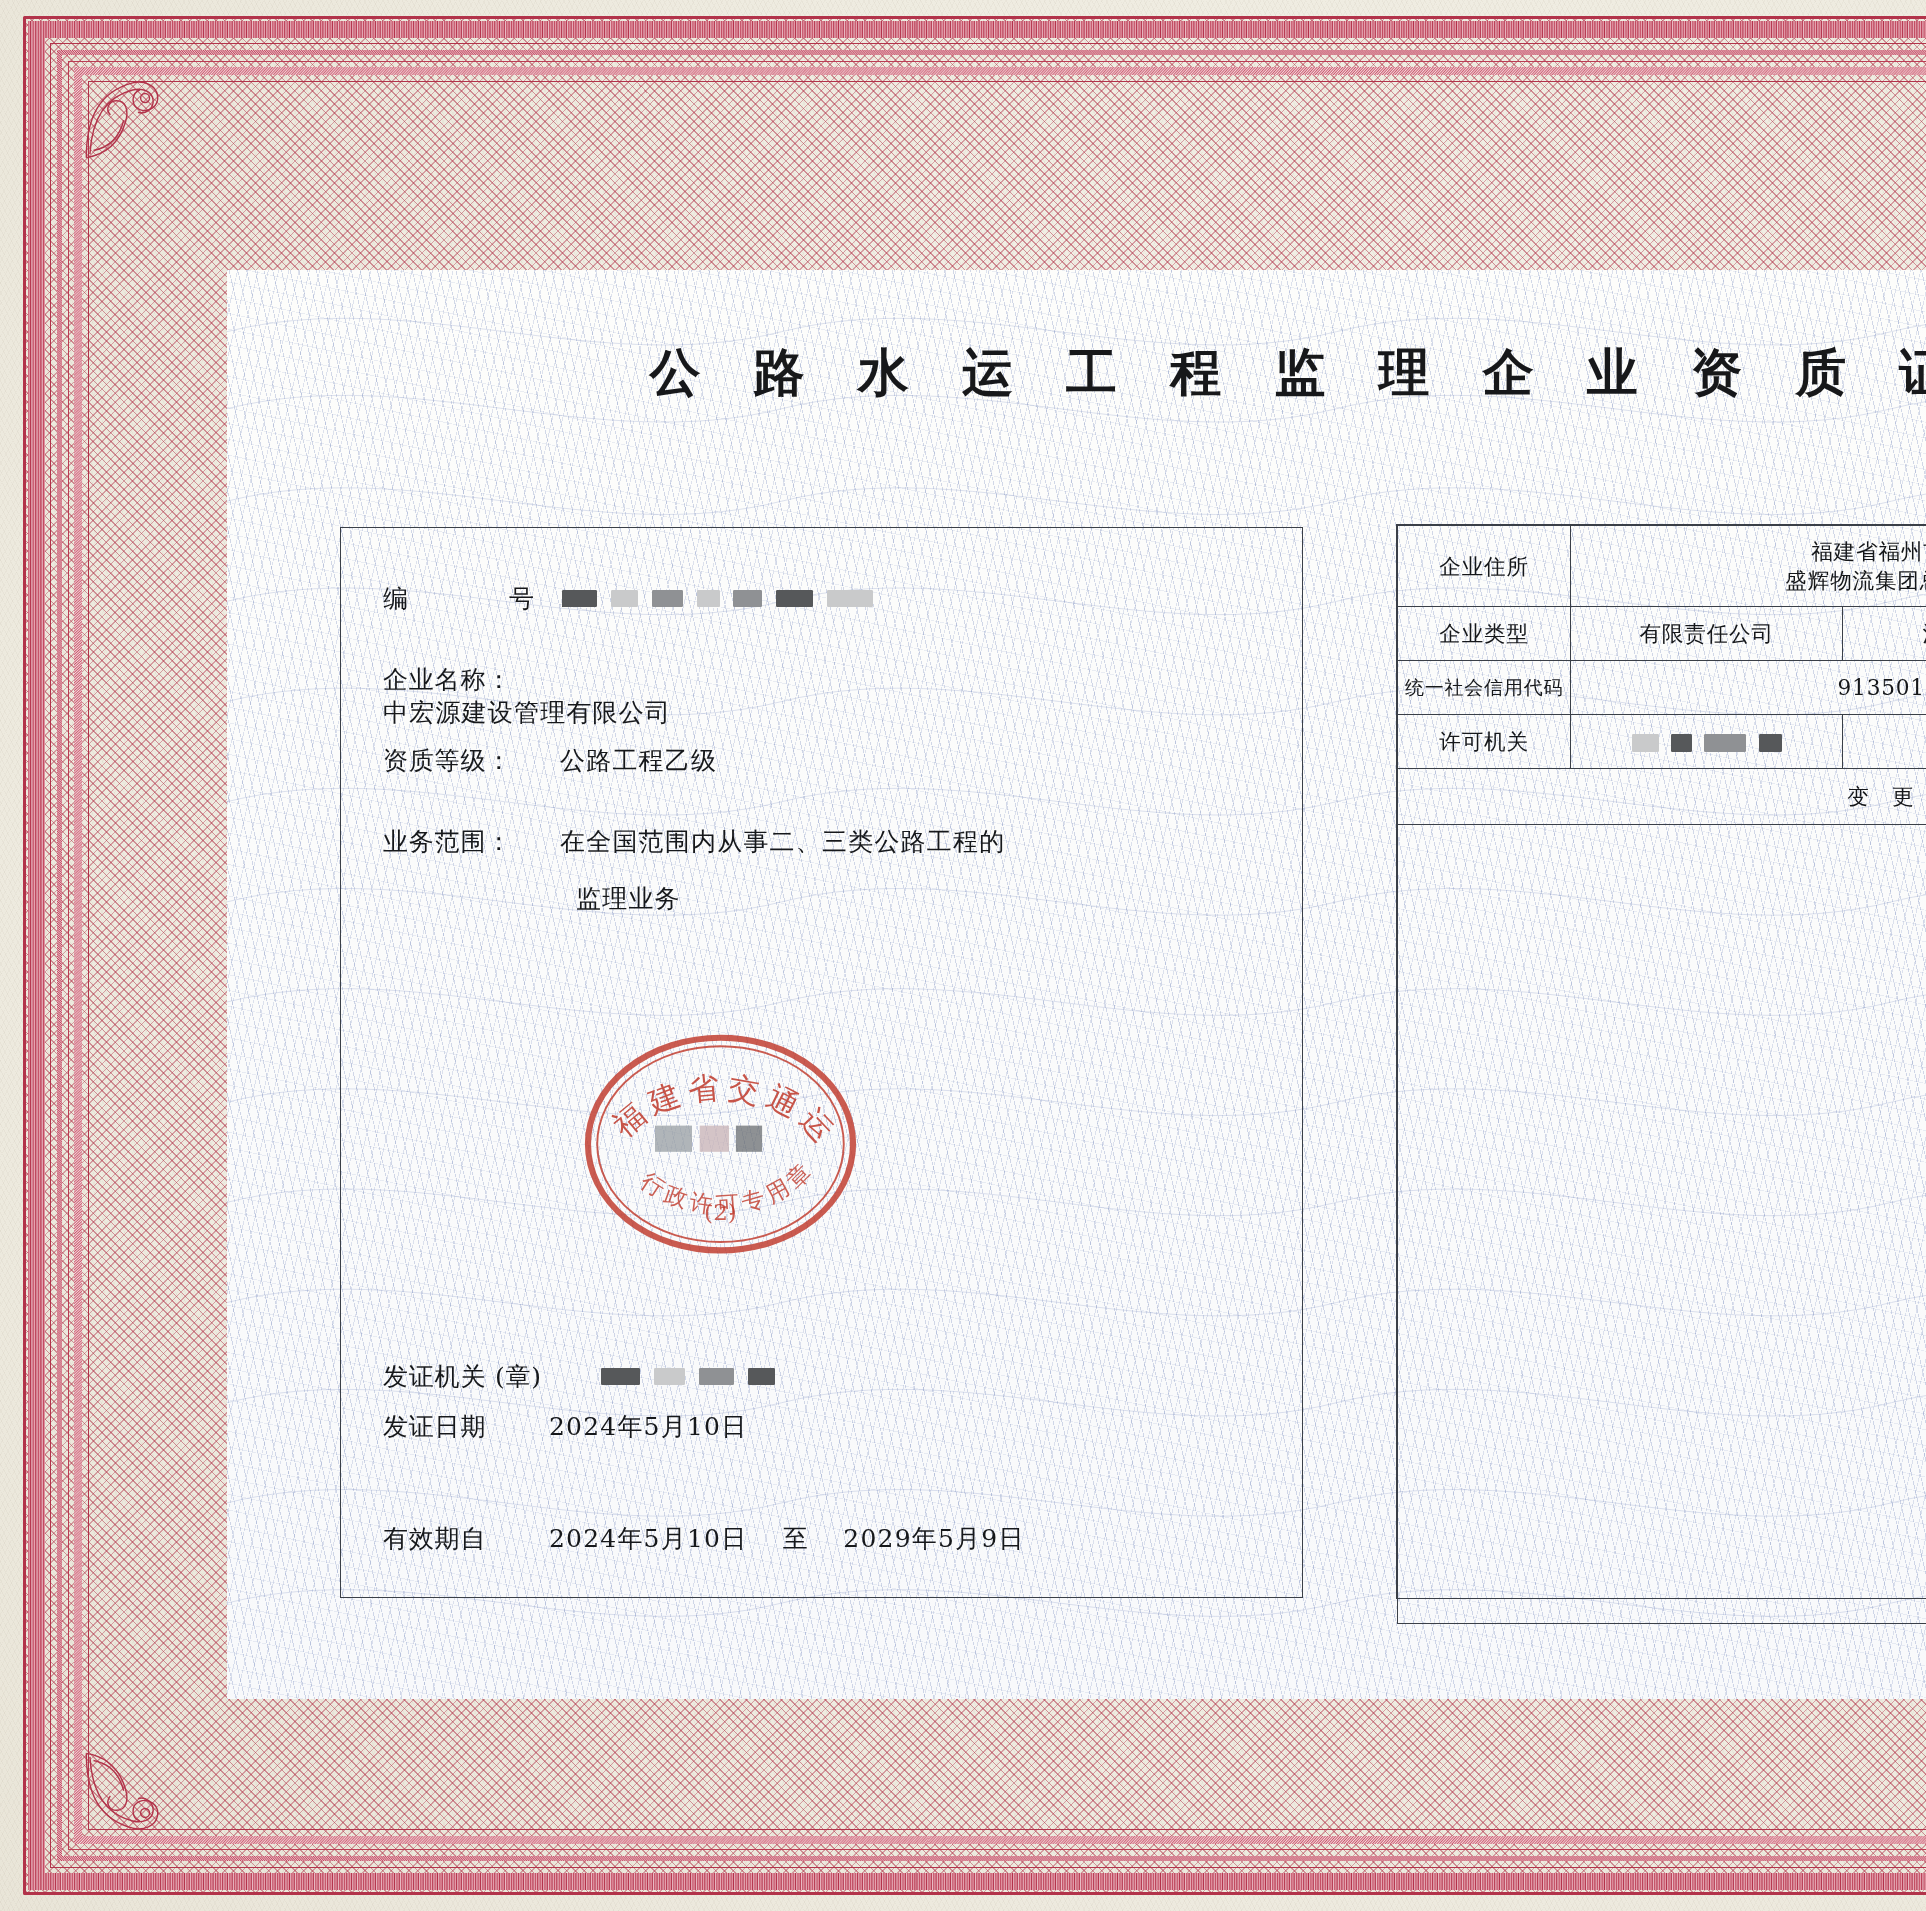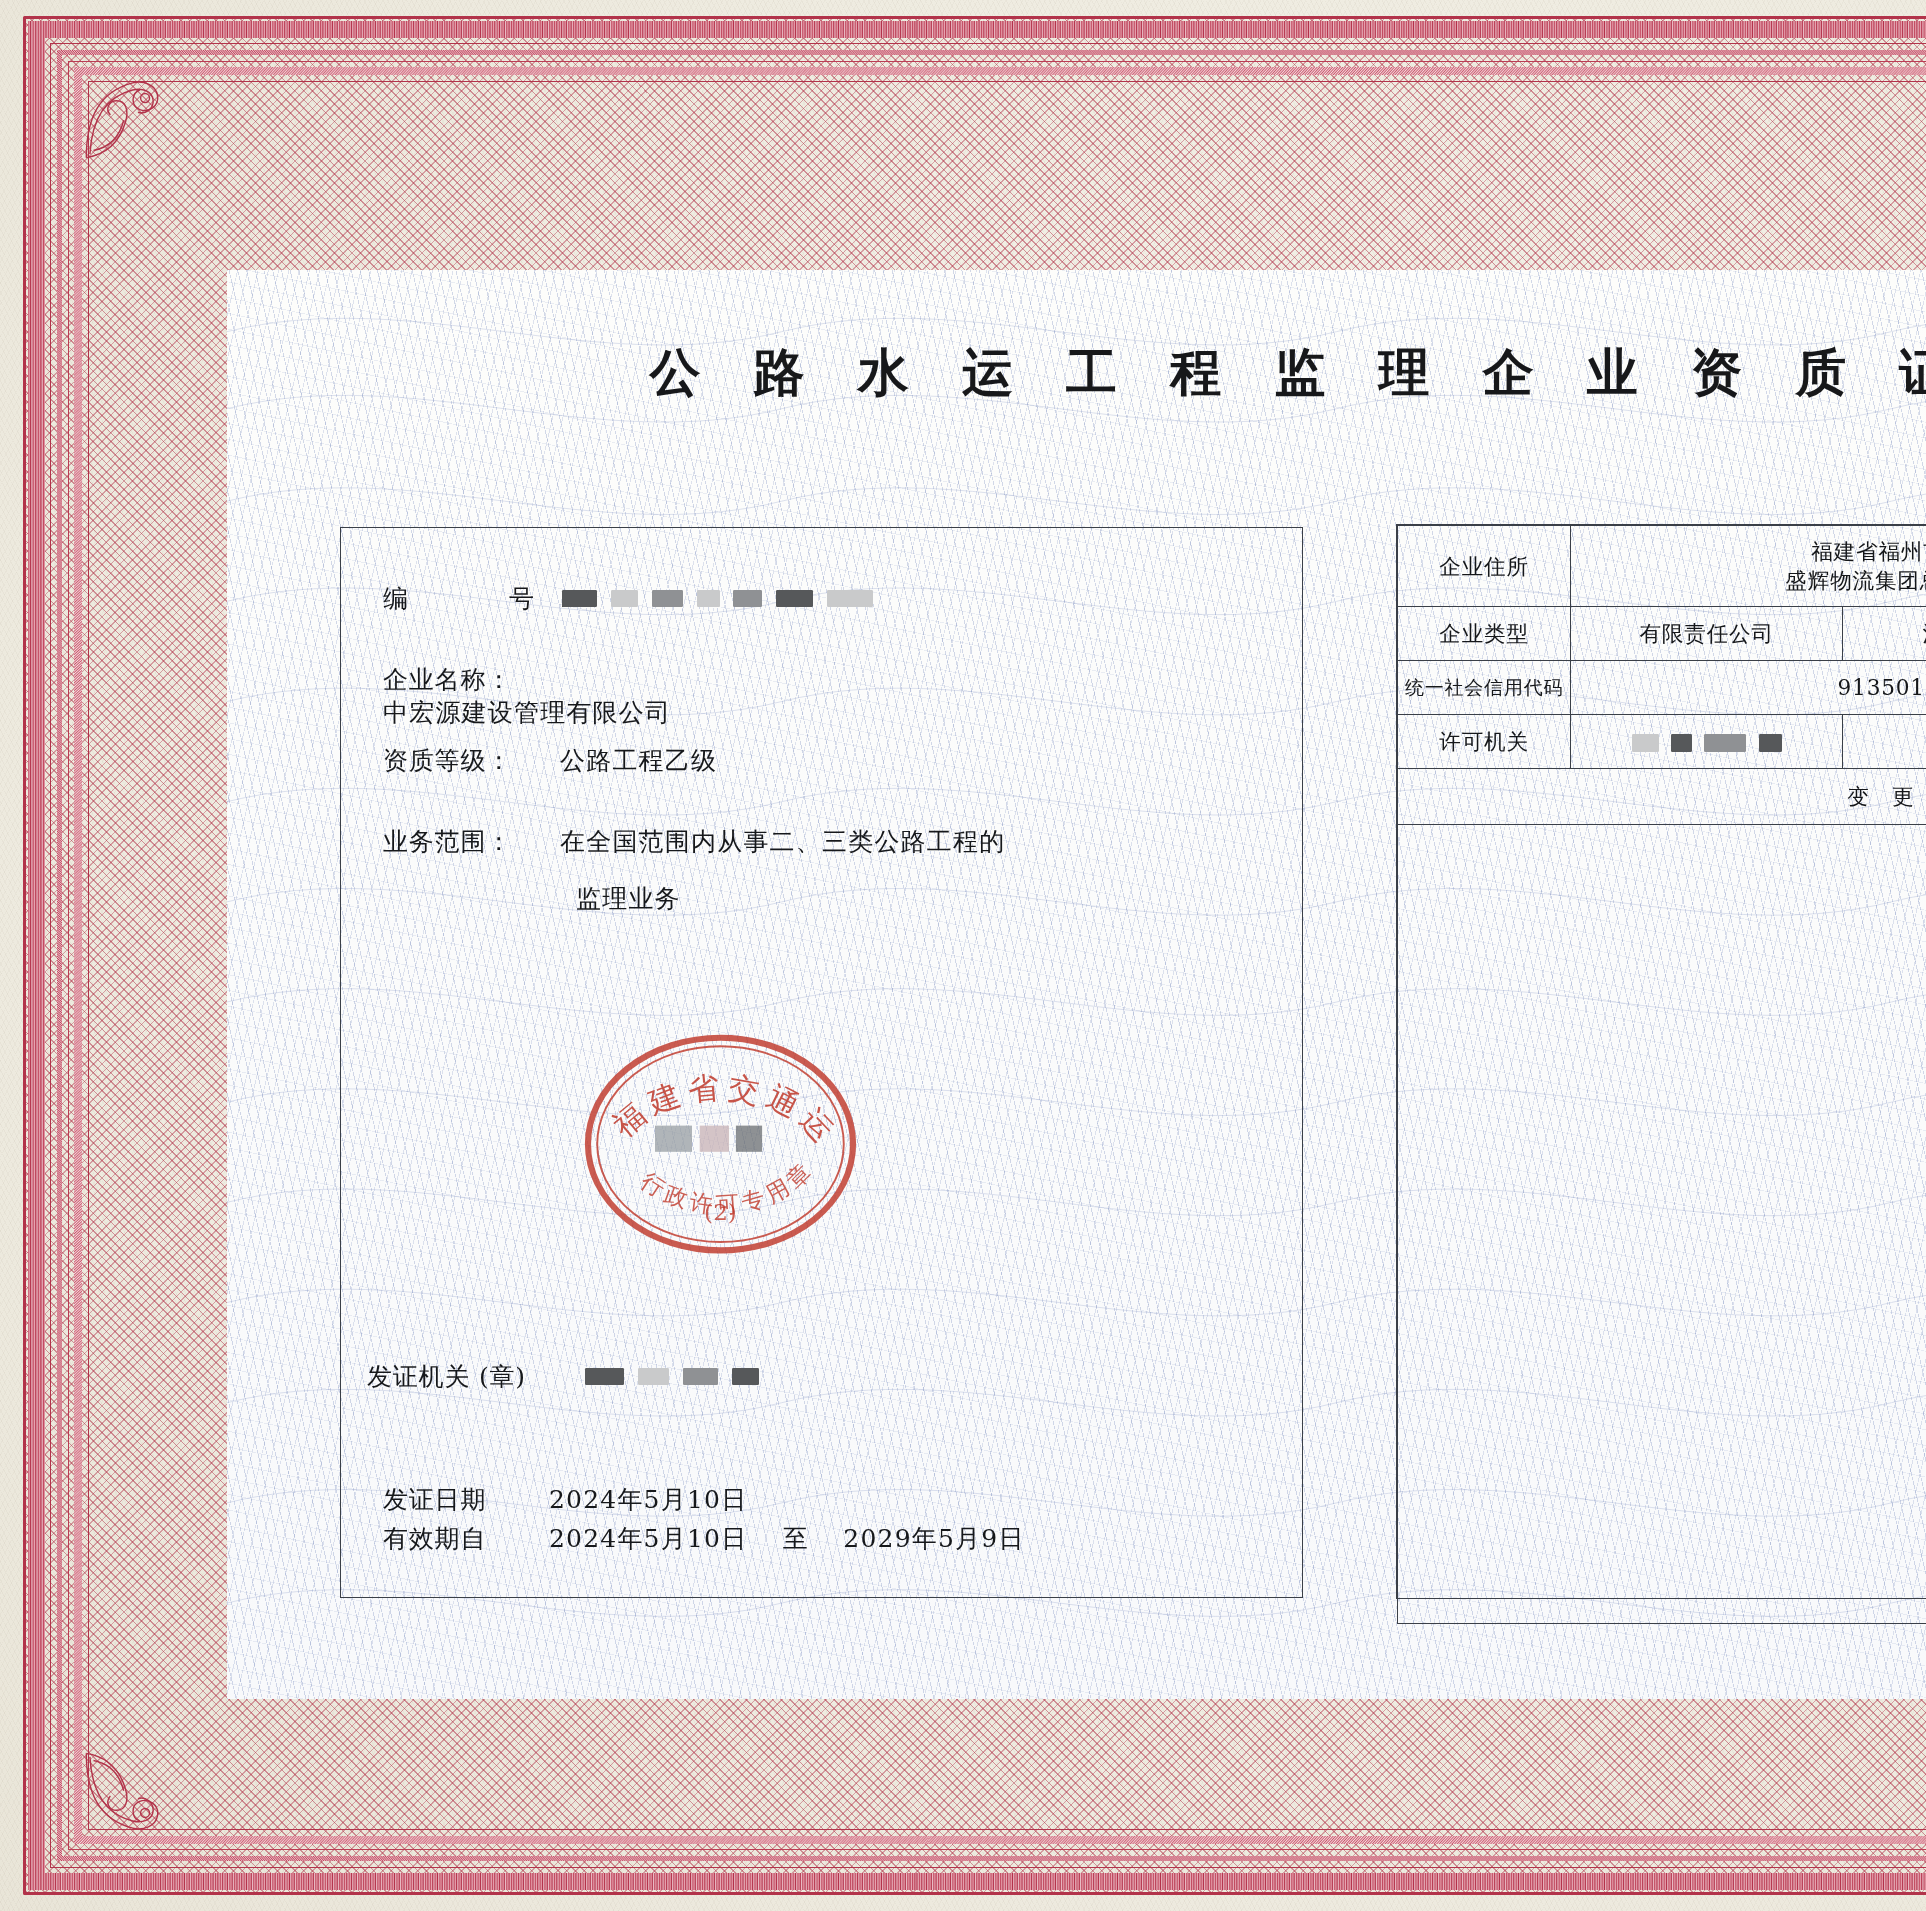--- a/index.html
+++ b/index.html
@@ -161,22 +161,22 @@
   }
   .val { letter-spacing: 1.2px; }
 
   .row-no     { left: 42px; top: 54px; }
   .row-name   { left: 42px; top: 135px; flex-direction: column; }
   .row-level  { left: 42px; top: 216px; align-items: center; }
   .row-scope  { left: 42px; top: 297px; }
   .scope-2    { left: 42px; top: 354px; }
   .scope-2 .ind { display: inline-block; width: 193px; }
 
-  .row-issuer { left: 26px; top: 832px; }
-  .row-date   { left: 42px; top: 955px; align-items: flex-end; }
+  .row-issuer { left: 42px; top: 832px; }
+  .row-date   { left: 42px; top: 882px; align-items: flex-end; }
   .row-valid  { left: 42px; top: 994px; }
   .row-valid .sep { display: inline-block; width: 96px; text-align: center; }
 
   
   .redact {
     display: inline-block;
     vertical-align: middle;
     background: #8f9194;
     border-radius: 1.2px;
     margin: 0 2.3px;

